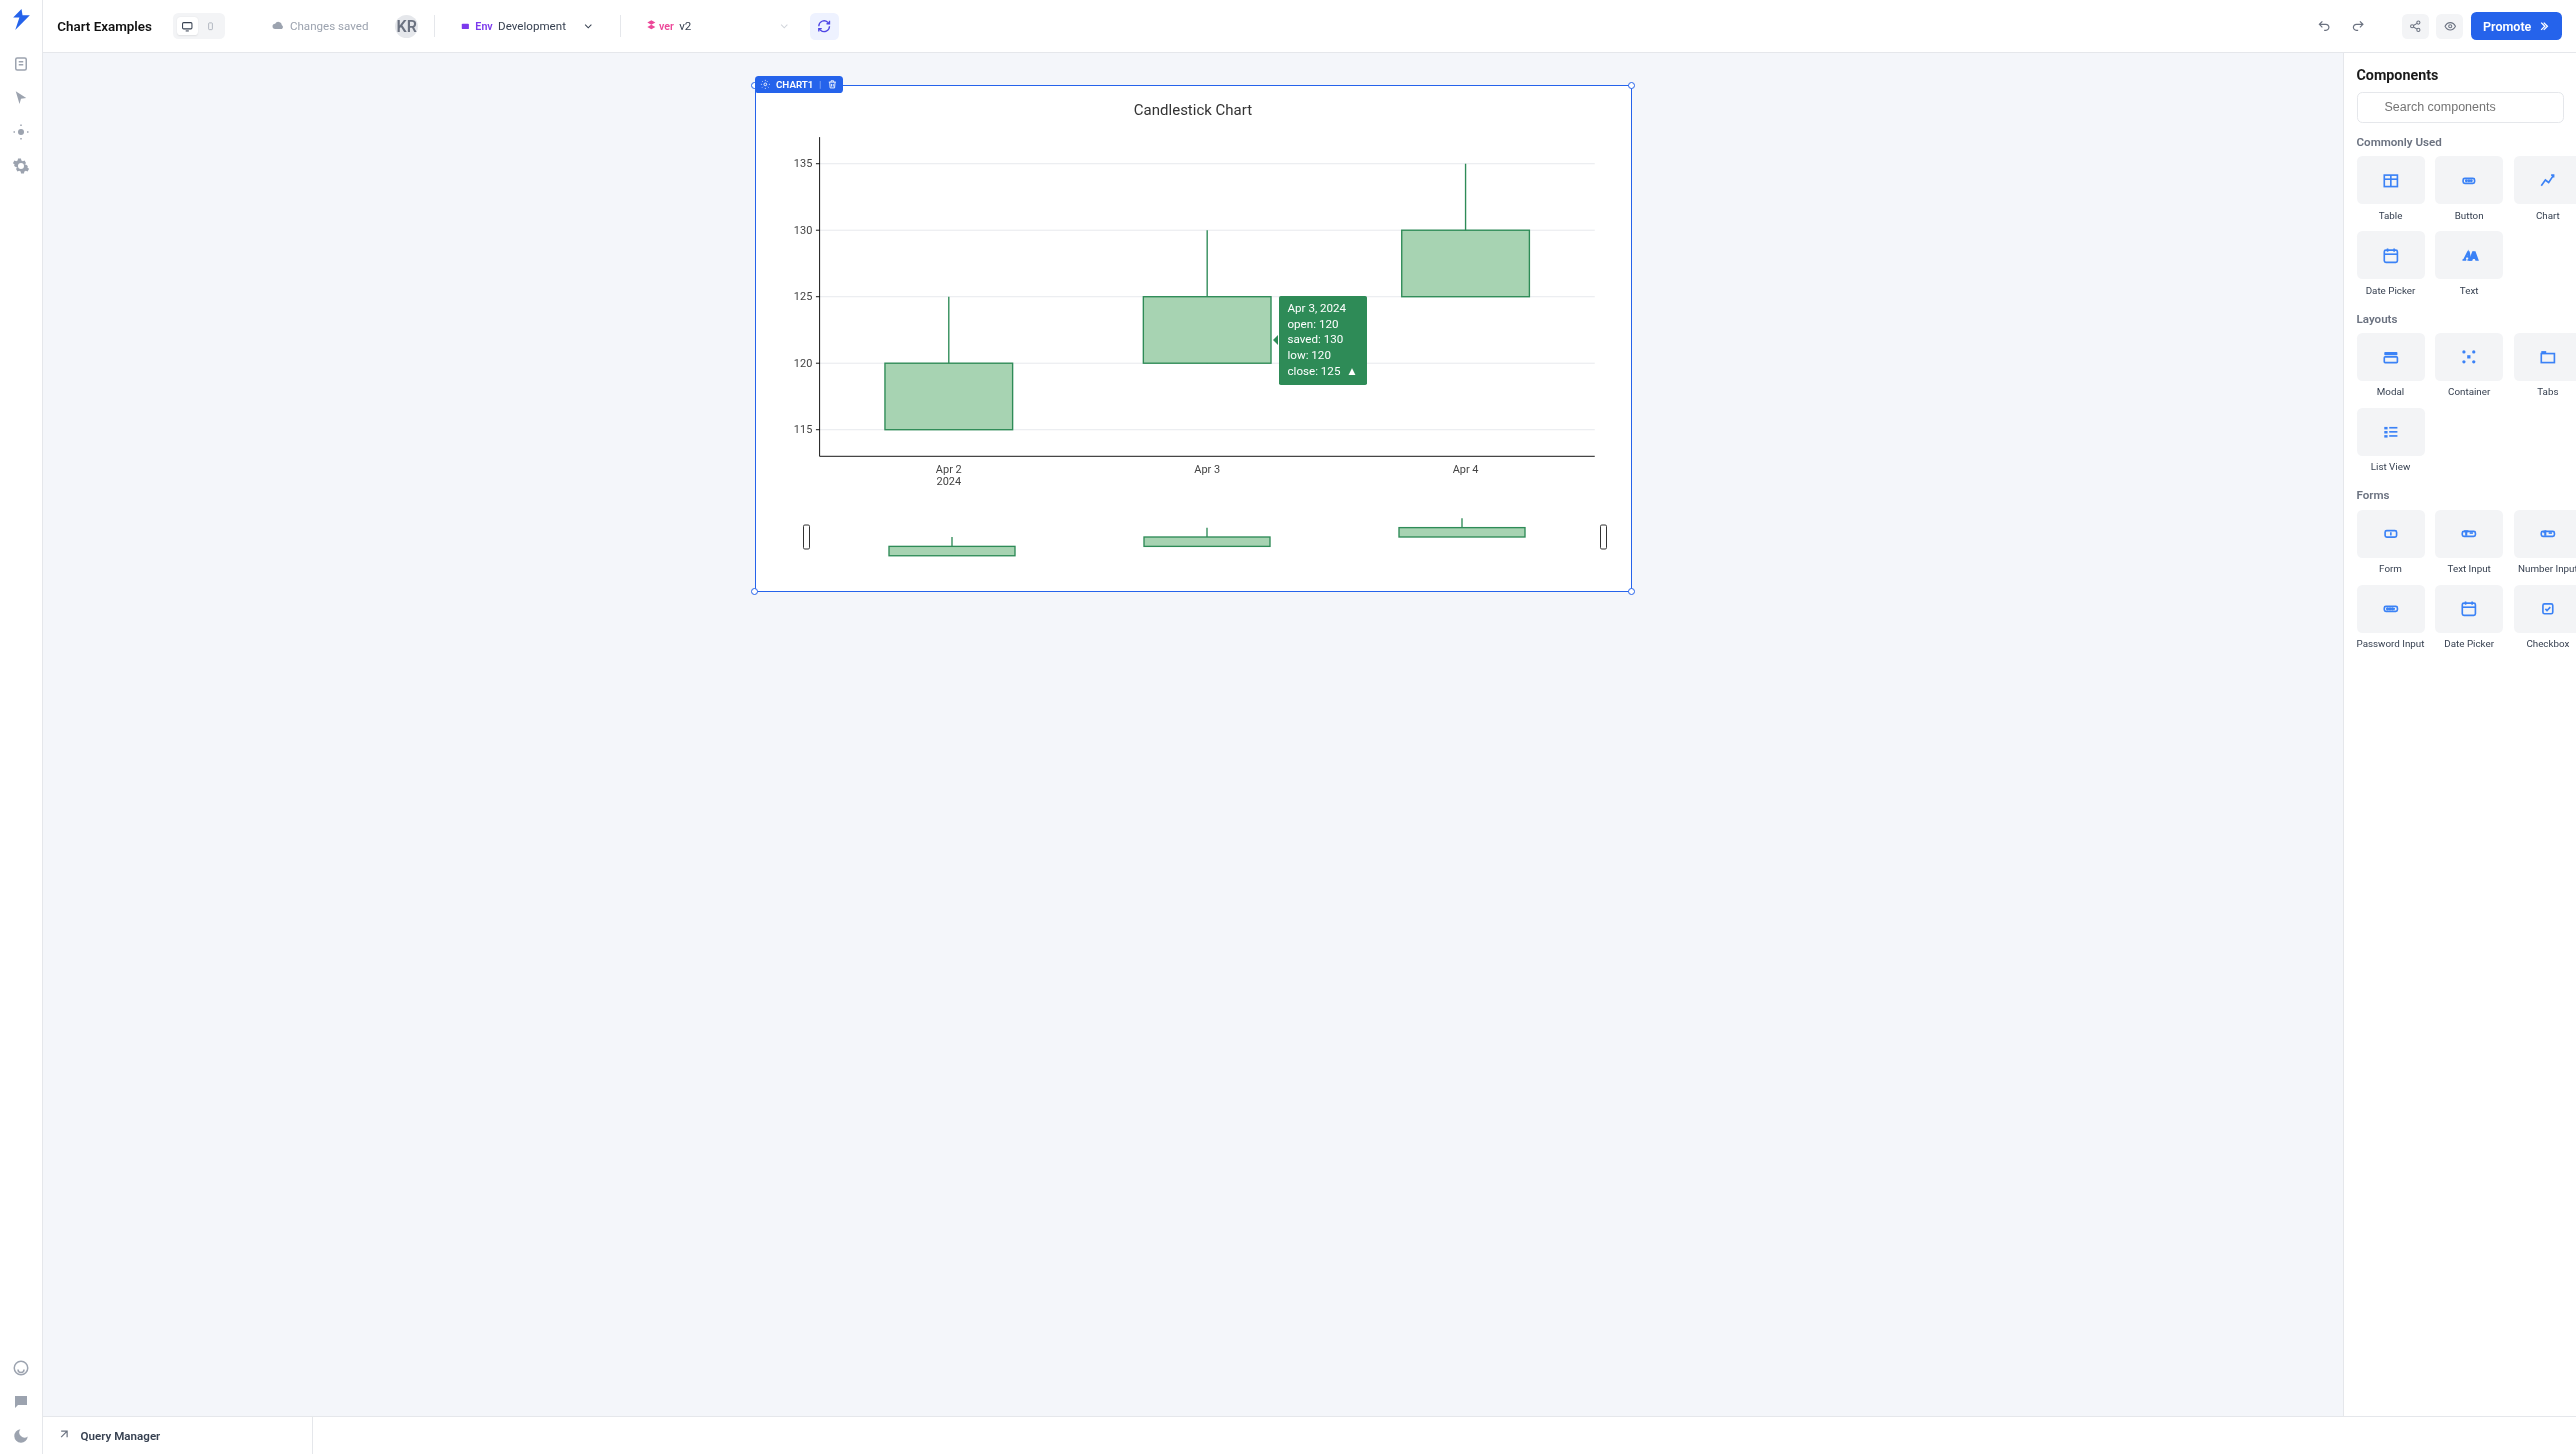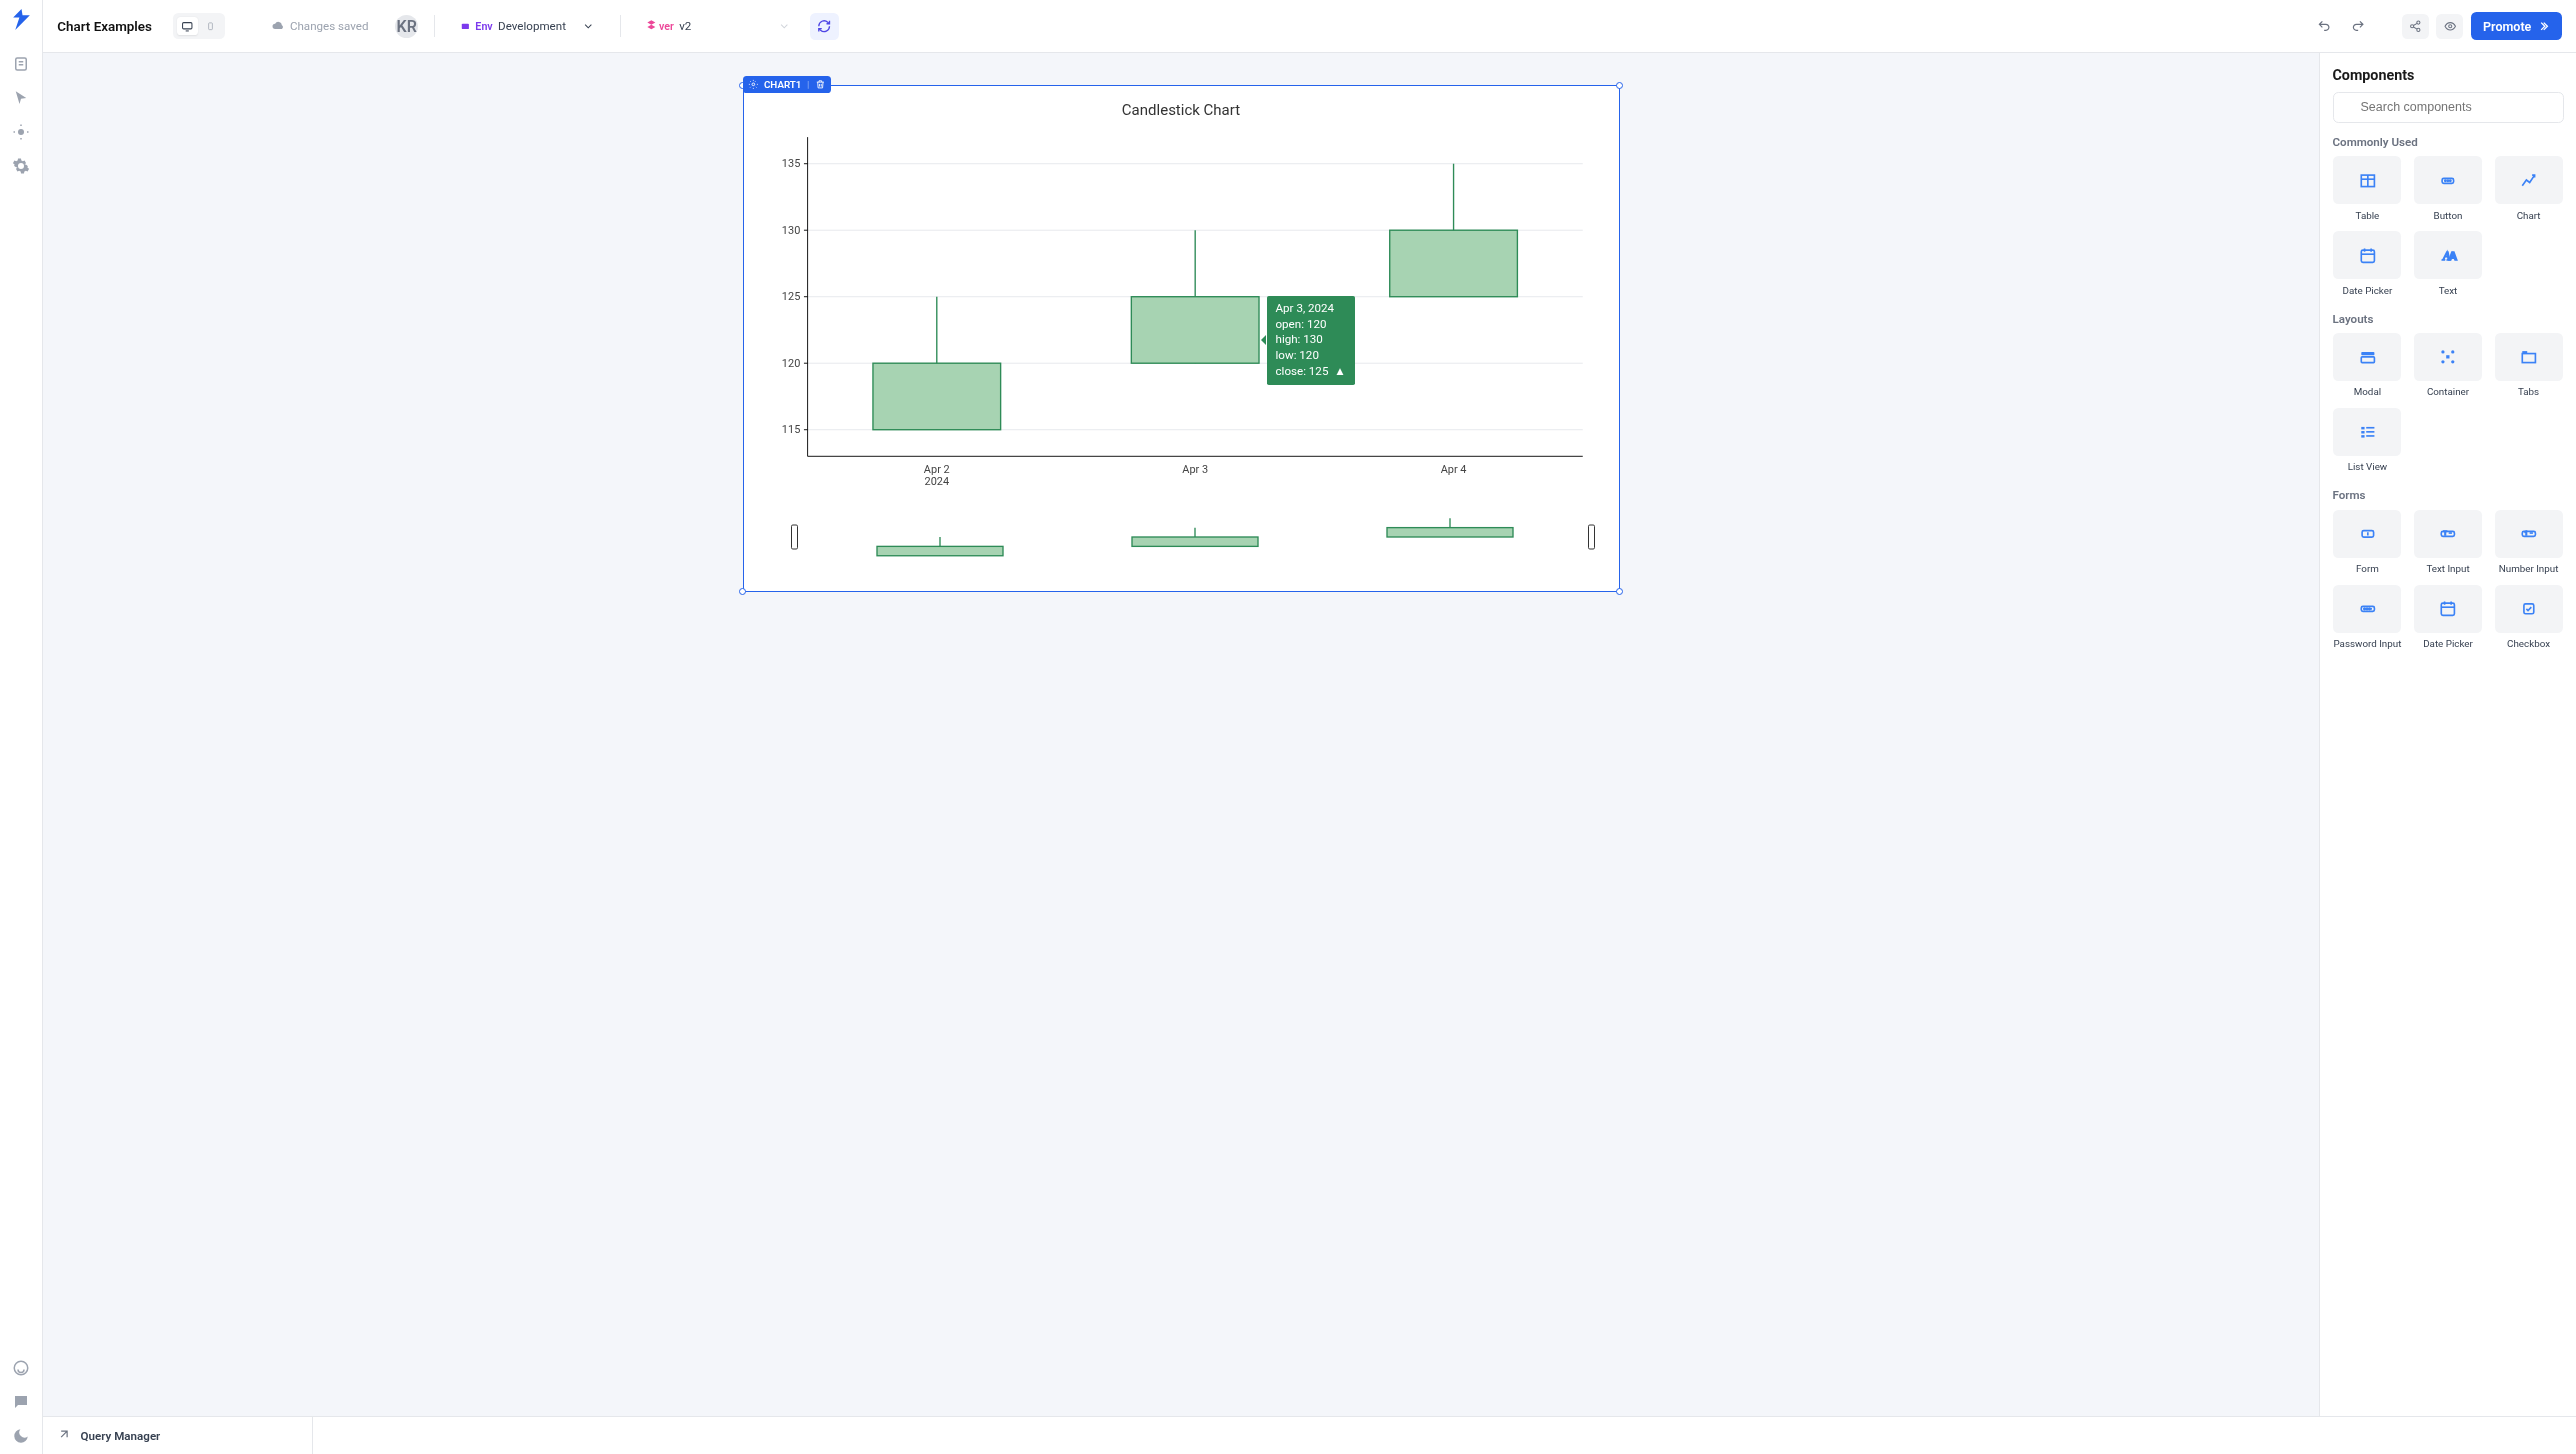--- a/index.html
+++ b/index.html
@@ -65,21 +65,21 @@
 .tooltip { position: absolute; background: #2e8b57; color: #fff; font-size: 11.6px; line-height: 1.35; padding: 5.4px 9px; border-radius: 1.8px; white-space: nowrap; }
 .tooltip::before { content: ""; position: absolute; left: -5.4px; top: 50%; transform: translateY(-50%); border: 5.4px solid transparent; border-right-color: #2e8b57; border-left: none; }
 
 
 .brush-area { position: relative; height: 72px; margin-top: 5.4px; }
 .brush-handle { position: absolute; width: 7.2px; height: 25px; border: 0.9px solid #333; border-radius: 1.8px; background: #fff; top: 50%; transform: translateY(-50%); }
 .brush-handle.left { left: 29px; }
 .brush-handle.right { right: 5.4px; }
 
 
-.panel { width: 257px; background: #fff; border-left: 0.9px solid #e5e7eb; padding: 14.3px 12.5px; overflow-y: auto; }
+.panel { width: 233px; background: #fff; border-left: 0.9px solid #e5e7eb; padding: 14.3px 12.5px; overflow-y: auto; }
 .panel h2 { font-size: 14.3px; font-weight: 700; margin-bottom: 9px; }
 .search-box { width: 100%; border: 0.9px solid #e5e7eb; border-radius: 5.4px; padding: 7.2px 9px 7.2px 27px; font-size: 12.5px; color: #374151; position: relative; }
 .search-wrap { position: relative; margin-bottom: 12.5px; }
 .search-wrap svg { position: absolute; left: 8px; top: 50%; transform: translateY(-50%); width: 12.5px; height: 12.5px; color: #9ca3af; }
 .section-label { font-size: 11.6px; font-weight: 600; color: #6b7280; margin: 7.2px 0 7.2px; }
 .comp-grid { display: grid; grid-template-columns: repeat(3, 1fr); gap: 10.7px 10.7px; margin-bottom: 16px; }
 .comp-item { display: flex; flex-direction: column; align-items: center; gap: 5.4px; cursor: pointer; }
 .comp-icon { width: 68px; height: 48px; background: #f3f4f6; border-radius: 5.4px; display: flex; align-items: center; justify-content: center; color: #3b82f6; }
 .comp-icon svg { width: 19.7px; height: 19.7px; }
 .comp-label { font-size: 9.8px; color: #374151; text-align: center; }
@@ -287,21 +287,21 @@
                     <rect x="405" y="185" width="140" height="72.91666666666663" class="candle-body"></rect>
                     <text x="475" y="378" text-anchor="middle" class="tick-label">Apr 3</text>
                     <line x1="758.3333333333334" y1="39.166666666666686" x2="758.3333333333334" y2="185" class="candle-wick"></line>
                     <rect x="688.3333333333334" y="112.08333333333331" width="140" height="72.91666666666669" class="candle-body"></rect>
                     <text x="758.3333333333334" y="378" text-anchor="middle" class="tick-label">Apr 4</text>
                     <text x="191.66666666666666" y="392" text-anchor="middle" class="tick-label">2024</text>
                   </svg>
                 <div class="tooltip" id="chart-tooltip" style="left:505px; top:168px;">
                   <div>Apr 3, 2024</div>
                   <div><span>open:</span> <span>120</span></div>
-                  <div><span>high:</span> <span>130</span></div>
+                  <div><span>saved:</span> <span>130</span></div>
                   <div><span>low:</span> <span>120</span></div>
                   <div><span>close:</span> <span>125</span>&nbsp;&nbsp;<span>▲</span></div>
                 </div>
               </div>
 
               <div class="brush-area">
                 <svg width="100%" height="72" viewBox="0 0 920 80" id="brush-plot">
                     <line x1="191.66666666666666" y1="40" x2="191.66666666666666" y2="60.833333333333336" class="candle-wick"></line>
                     <rect x="121.66666666666666" y="50.416666666666664" width="140" height="10.416666666666671" class="candle-body"></rect>
                     <line x1="475" y1="29.58333333333333" x2="475" y2="50.416666666666664" class="candle-wick"></line>

